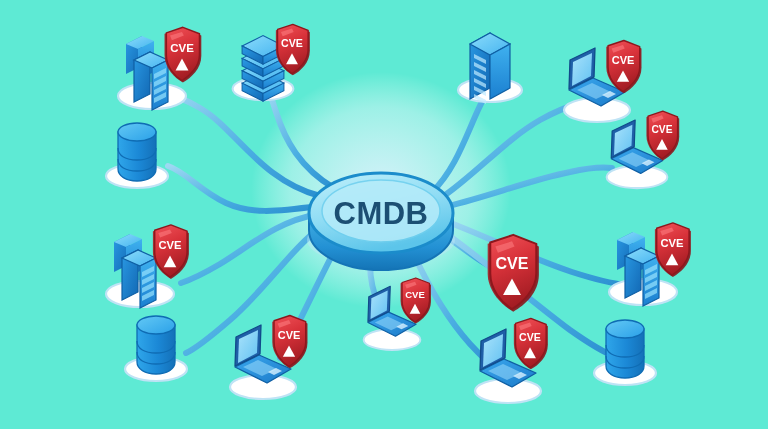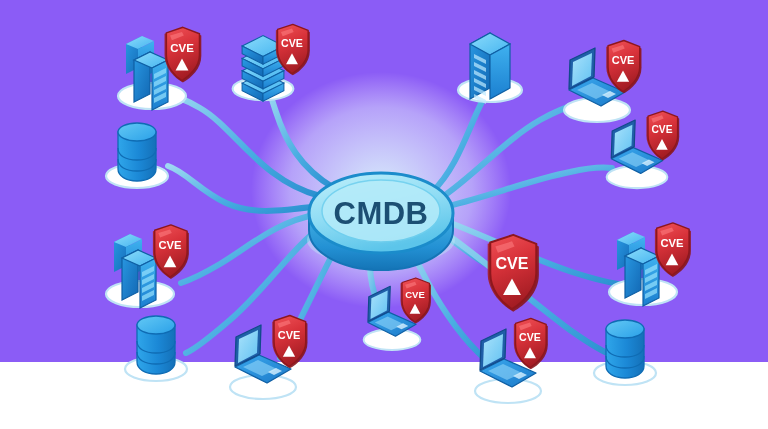--- a/index.html
+++ b/index.html
@@ -10,22 +10,22 @@
   }
   body {
     width: 768px;
     height: 429px;
     overflow: hidden;
     font-family: "Liberation Sans", sans-serif;
   }
   #diagram-root {
     position: relative;
     width: 768px;
-    height: 362px;
-    background: #8b5cf6;
+    height: 429px;
+    background: #5eead4;
   }
   #scene {
     position: absolute;
     top: 0;
     left: 0;
     width: 768px;
     height: 429px;
   }
   .hub-label {
     font-family: "Liberation Sans", sans-serif;

